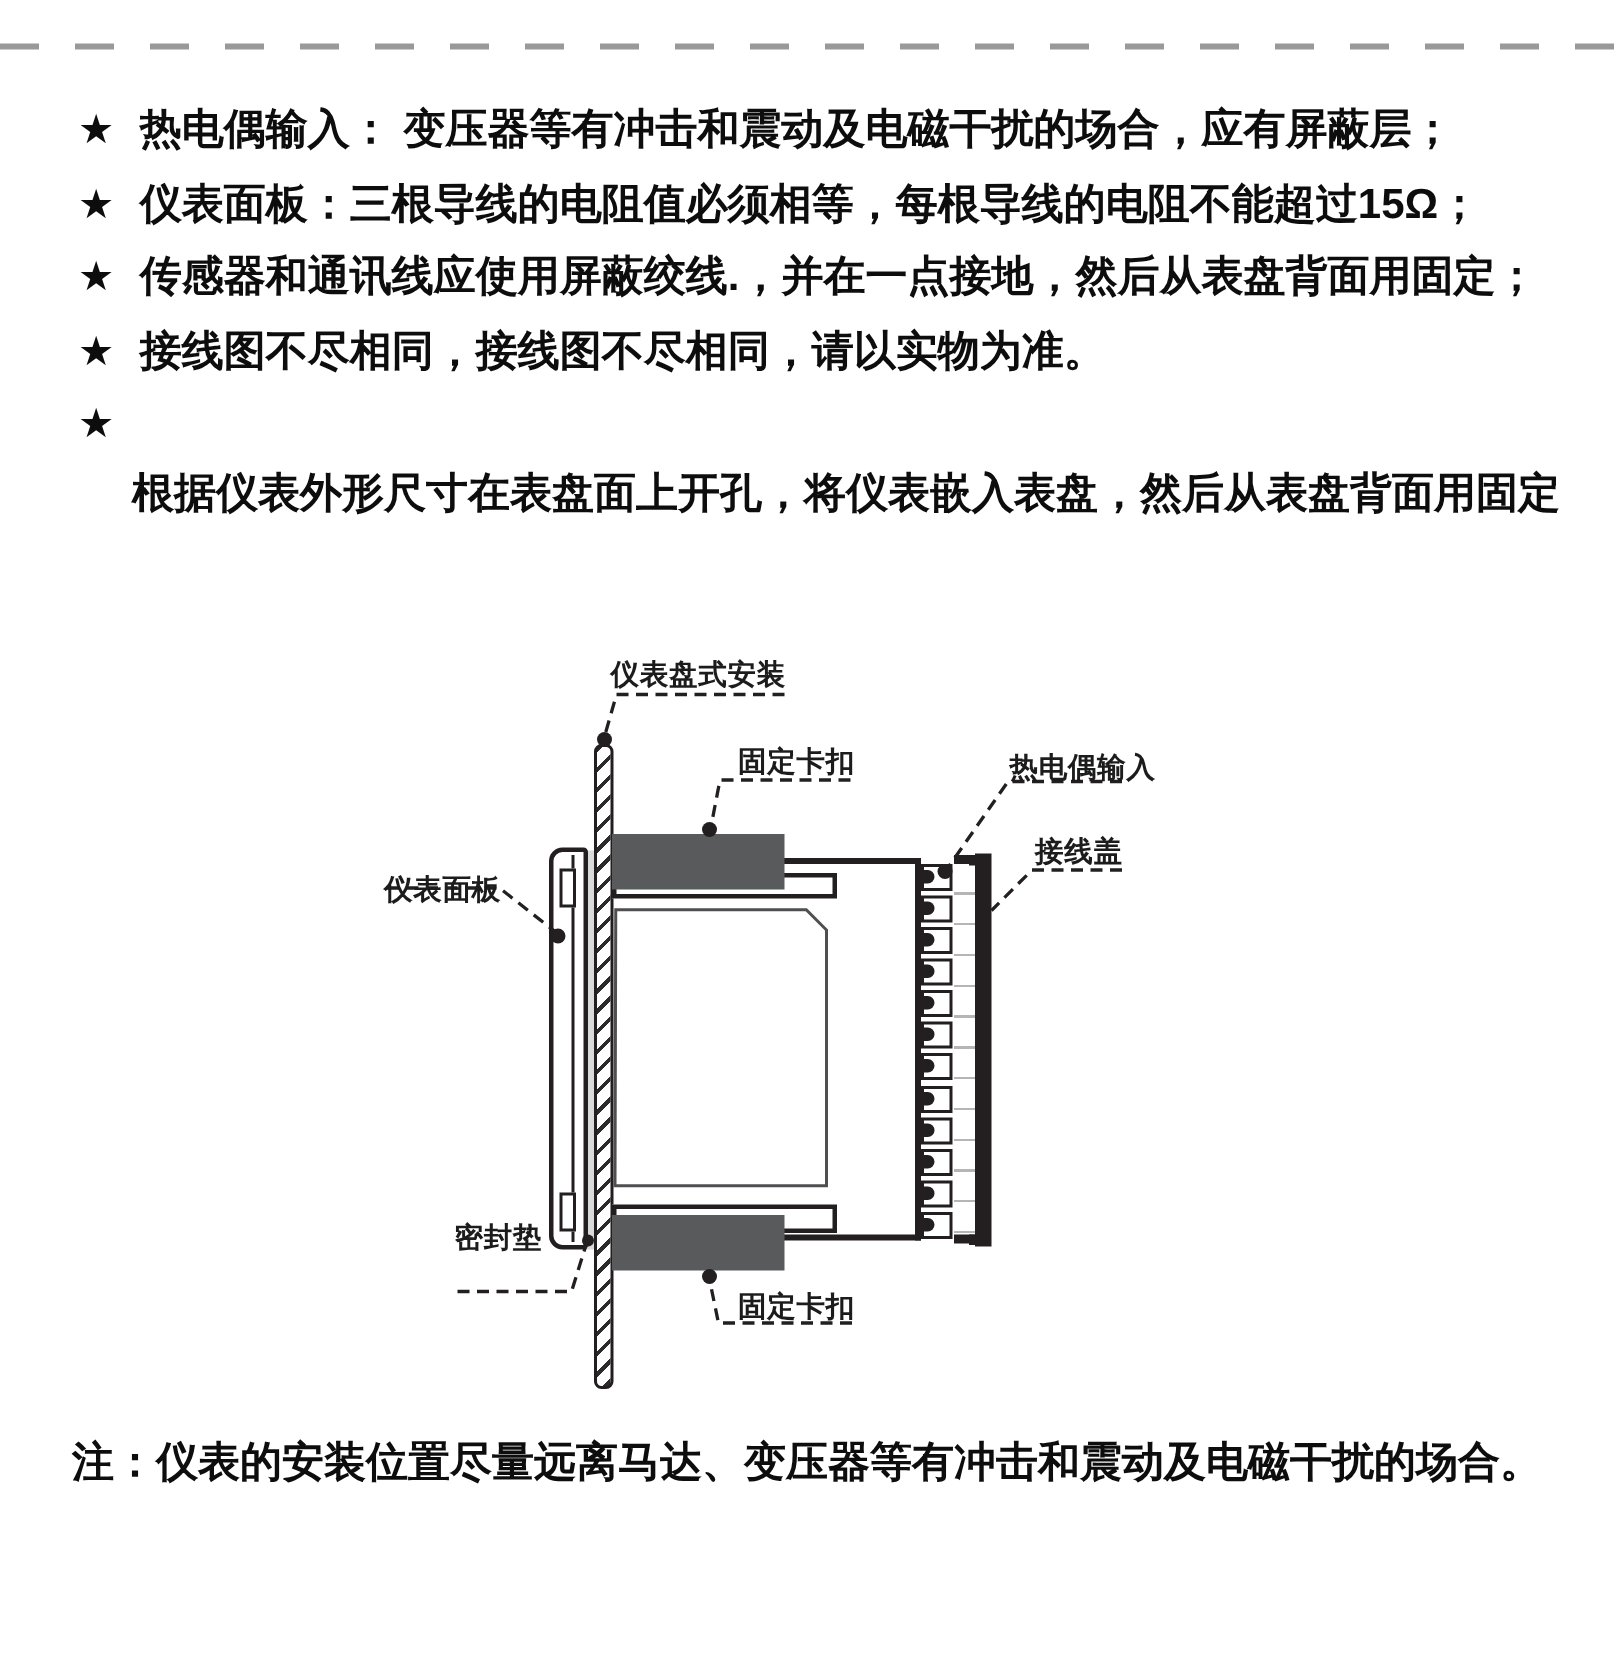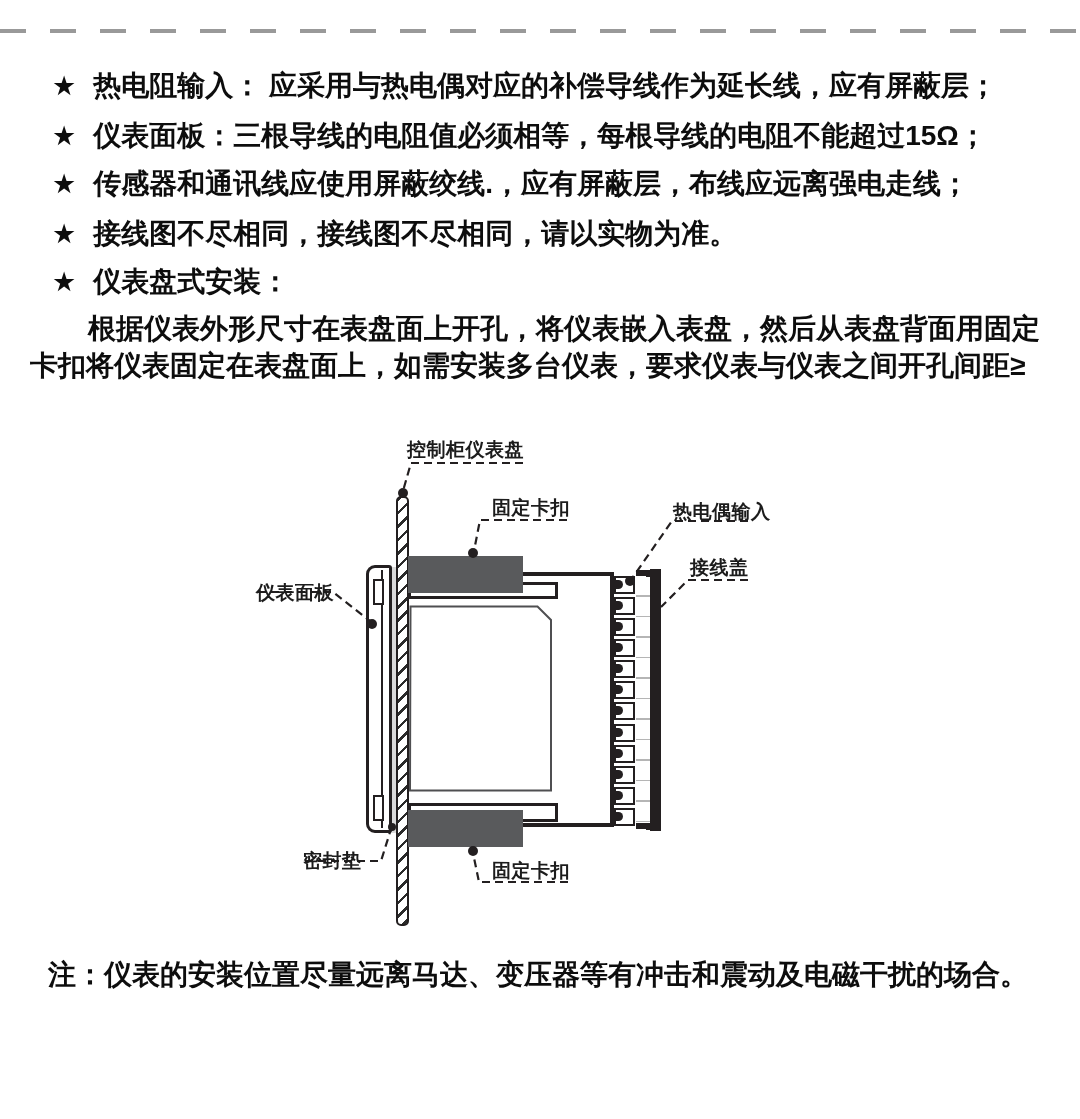--- a/index.html
+++ b/index.html
@@ -68,41 +68,39 @@
 </style>
 </head>
 <body>
 
 <div id="page">
 
   <div id="top-dash" class="abs"></div>
 
   <div class="abs bullet" style="top:70px">
     <span class="star">★</span>
-    <span>热电阻输入： 应采用与热电偶对应的补偿导线作为延长线，应有屏蔽层；</span>
+    <span>热电偶输入： 变压器等有冲击和震动及电磁干扰的场合，应有屏蔽层；</span>
   </div>
   <div class="abs bullet" style="top:120px">
     <span class="star">★</span>
     <span>仪表面板：三根导线的电阻值必须相等，每根导线的电阻不能超过15Ω；</span>
   </div>
   <div class="abs bullet" style="top:168px">
     <span class="star">★</span>
-    <span>传感器和通讯线应使用屏蔽绞线.，应有屏蔽层，布线应远离强电走线；</span>
+    <span>传感器和通讯线应使用屏蔽绞线.，并在一点接地，然后从表盘背面用固定；</span>
   </div>
   <div class="abs bullet" style="top:218px">
     <span class="star">★</span>
     <span>接线图不尽相同，接线图不尽相同，请以实物为准。</span>
   </div>
   <div class="abs bullet" style="top:266px">
     <span class="star">★</span>
-    <span>仪表盘式安装：</span>
   </div>
 
   <div class="abs para-line indent" style="top:313px">根据仪表外形尺寸在表盘面上开孔，将仪表嵌入表盘，然后从表盘背面用固定</div>
-  <div class="abs para-line" style="top:350px">卡扣将仪表固定在表盘面上，如需安装多台仪表，要求仪表与仪表之间开孔间距≥</div>
 
   <div class="abs" id="gasket" style="background: rgb(218, 218, 218);"></div>
 
   <div class="abs" id="bezel">
     <div class="edge-line"></div>
     <div class="slot top"></div>
     <div class="slot bot"></div>
   </div>
 
   <div class="abs" id="panel-bar"></div>
@@ -146,23 +144,23 @@
     <g fill="#231f20">
       <circle cx="403" cy="493" r="5"></circle>
       <circle cx="473" cy="553" r="5"></circle>
       <circle cx="630" cy="581" r="5"></circle>
       <circle cx="372" cy="624" r="5"></circle>
       <circle cx="392" cy="827" r="4"></circle>
       <circle cx="473" cy="851" r="5"></circle>
     </g>
   </svg>
 
-  <div class="abs dlabel" style="left:407px;top:437px">控制柜仪表盘</div>
+  <div class="abs dlabel" style="left:407px;top:437px">仪表盘式安装</div>
   <div class="abs dlabel" style="left:492px;top:495px">固定卡扣</div>
   <div class="abs dlabel" style="left:673px;top:499px">热电偶输入</div>
   <div class="abs dlabel" style="left:690px;top:555px">接线盖</div>
   <div class="abs dlabel" style="left:256px;top:580px">仪表面板</div>
-  <div class="abs dlabel" style="left:303px;top:848px">密封垫</div>
+  <div class="abs dlabel" style="left:303px;top:812px">密封垫</div>
   <div class="abs dlabel" style="left:492px;top:858px">固定卡扣</div>
 
   <div class="abs" id="note">注：仪表的安装位置尽量远离马达、变压器等有冲击和震动及电磁干扰的场合。</div>
 
 </div>
 
 </body></html>

